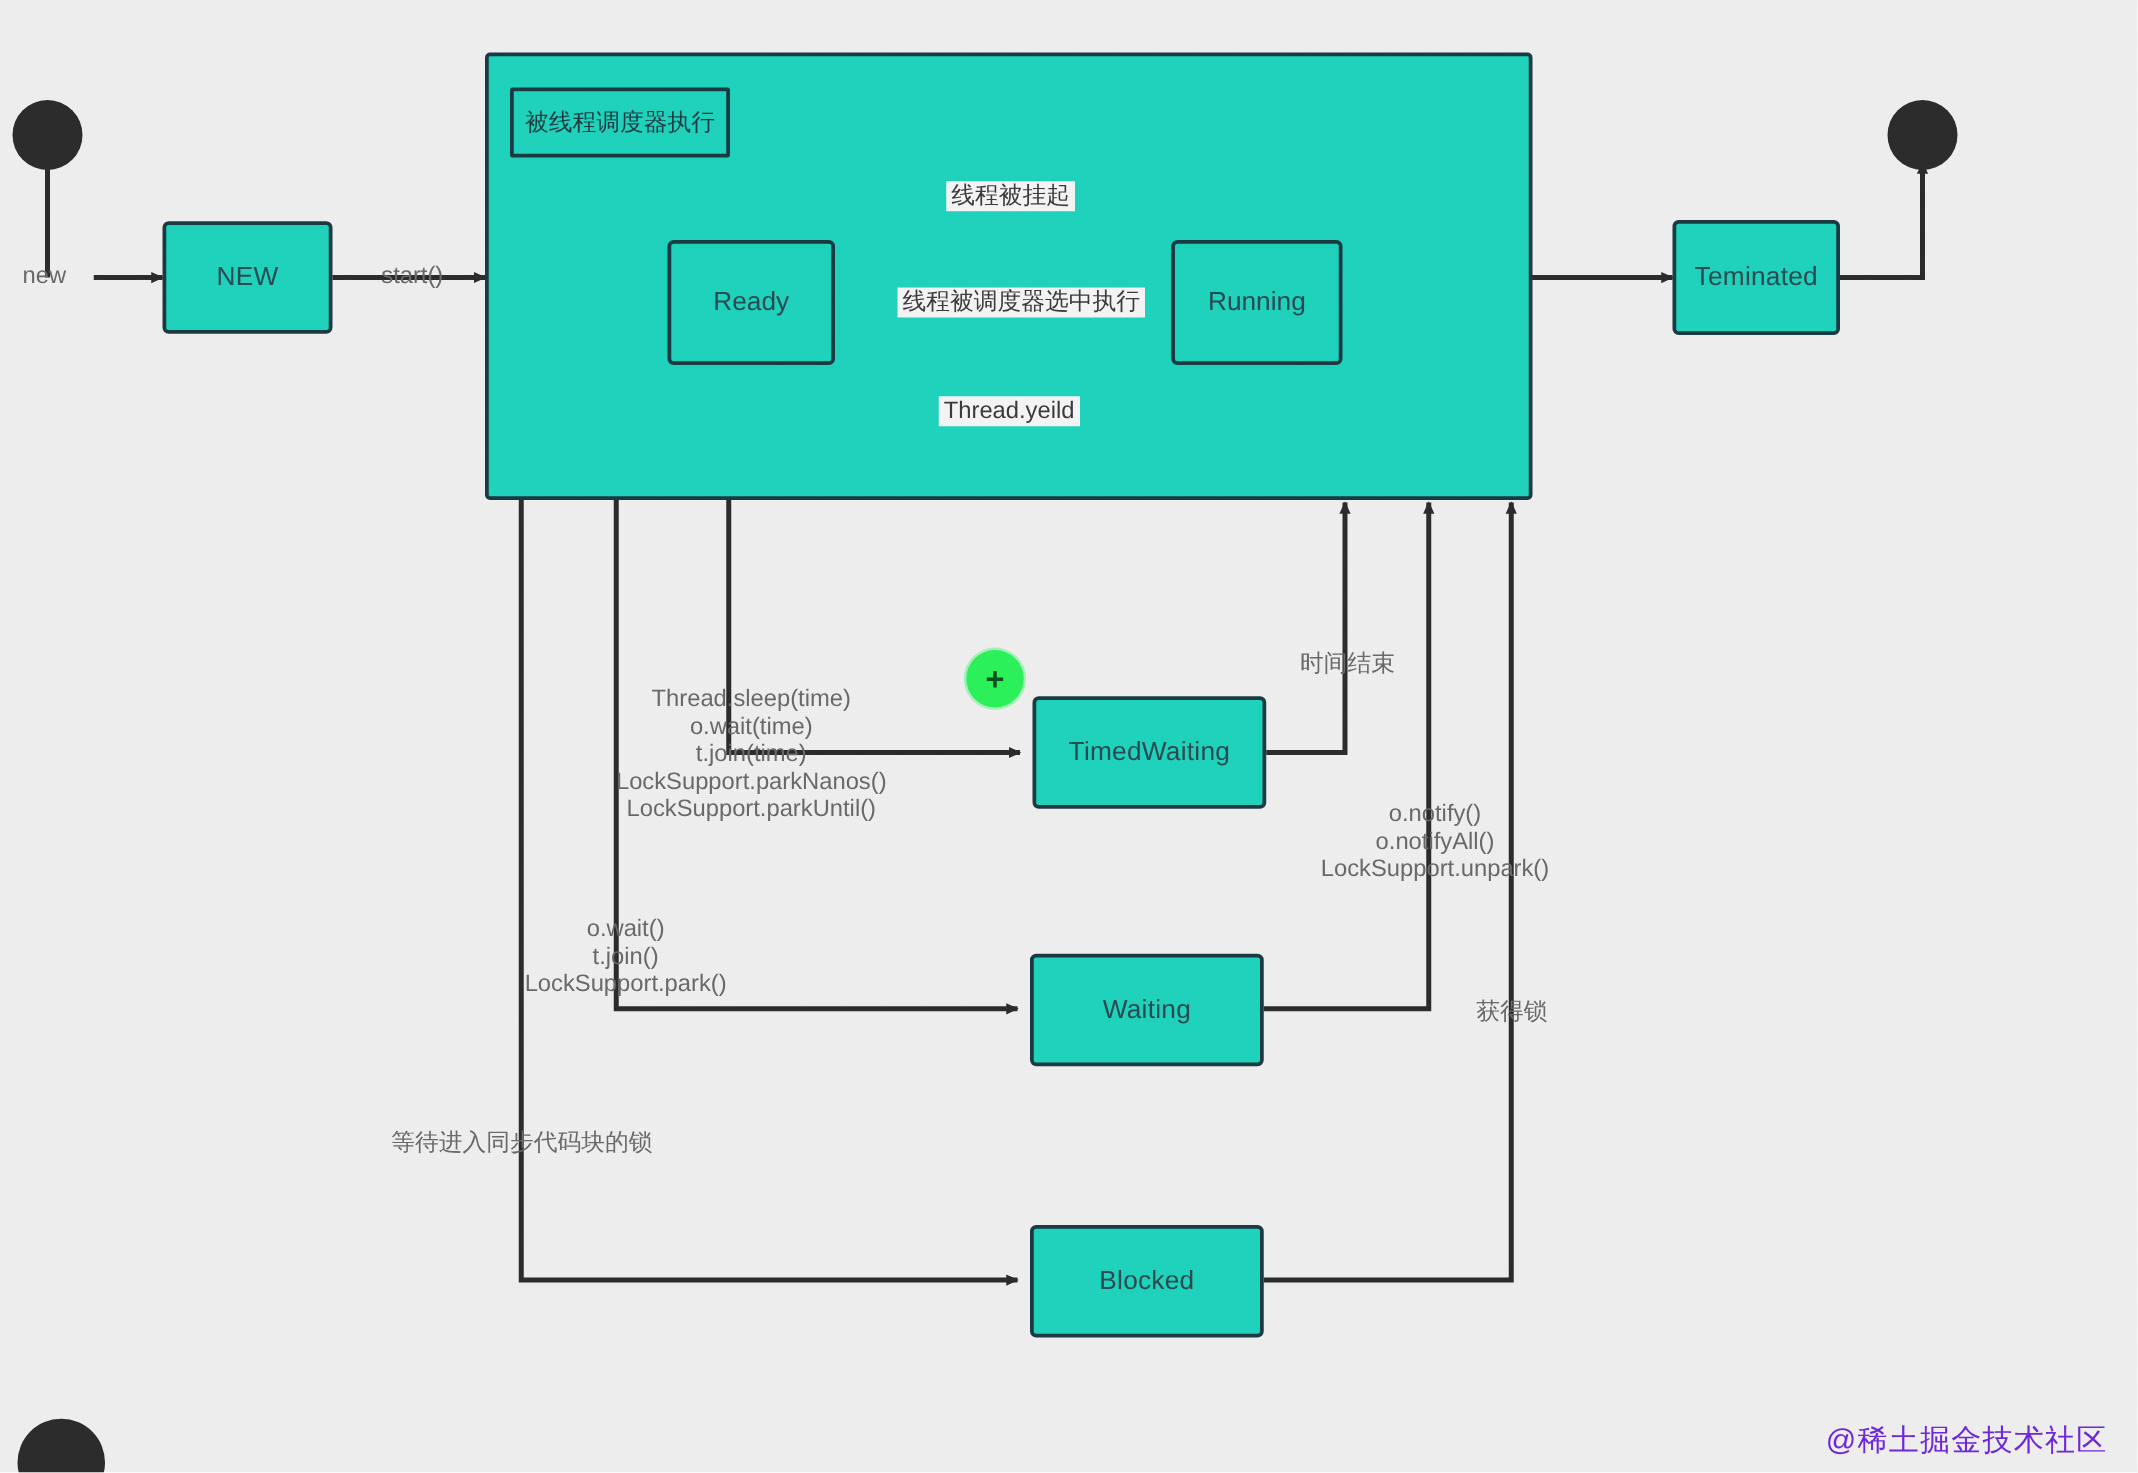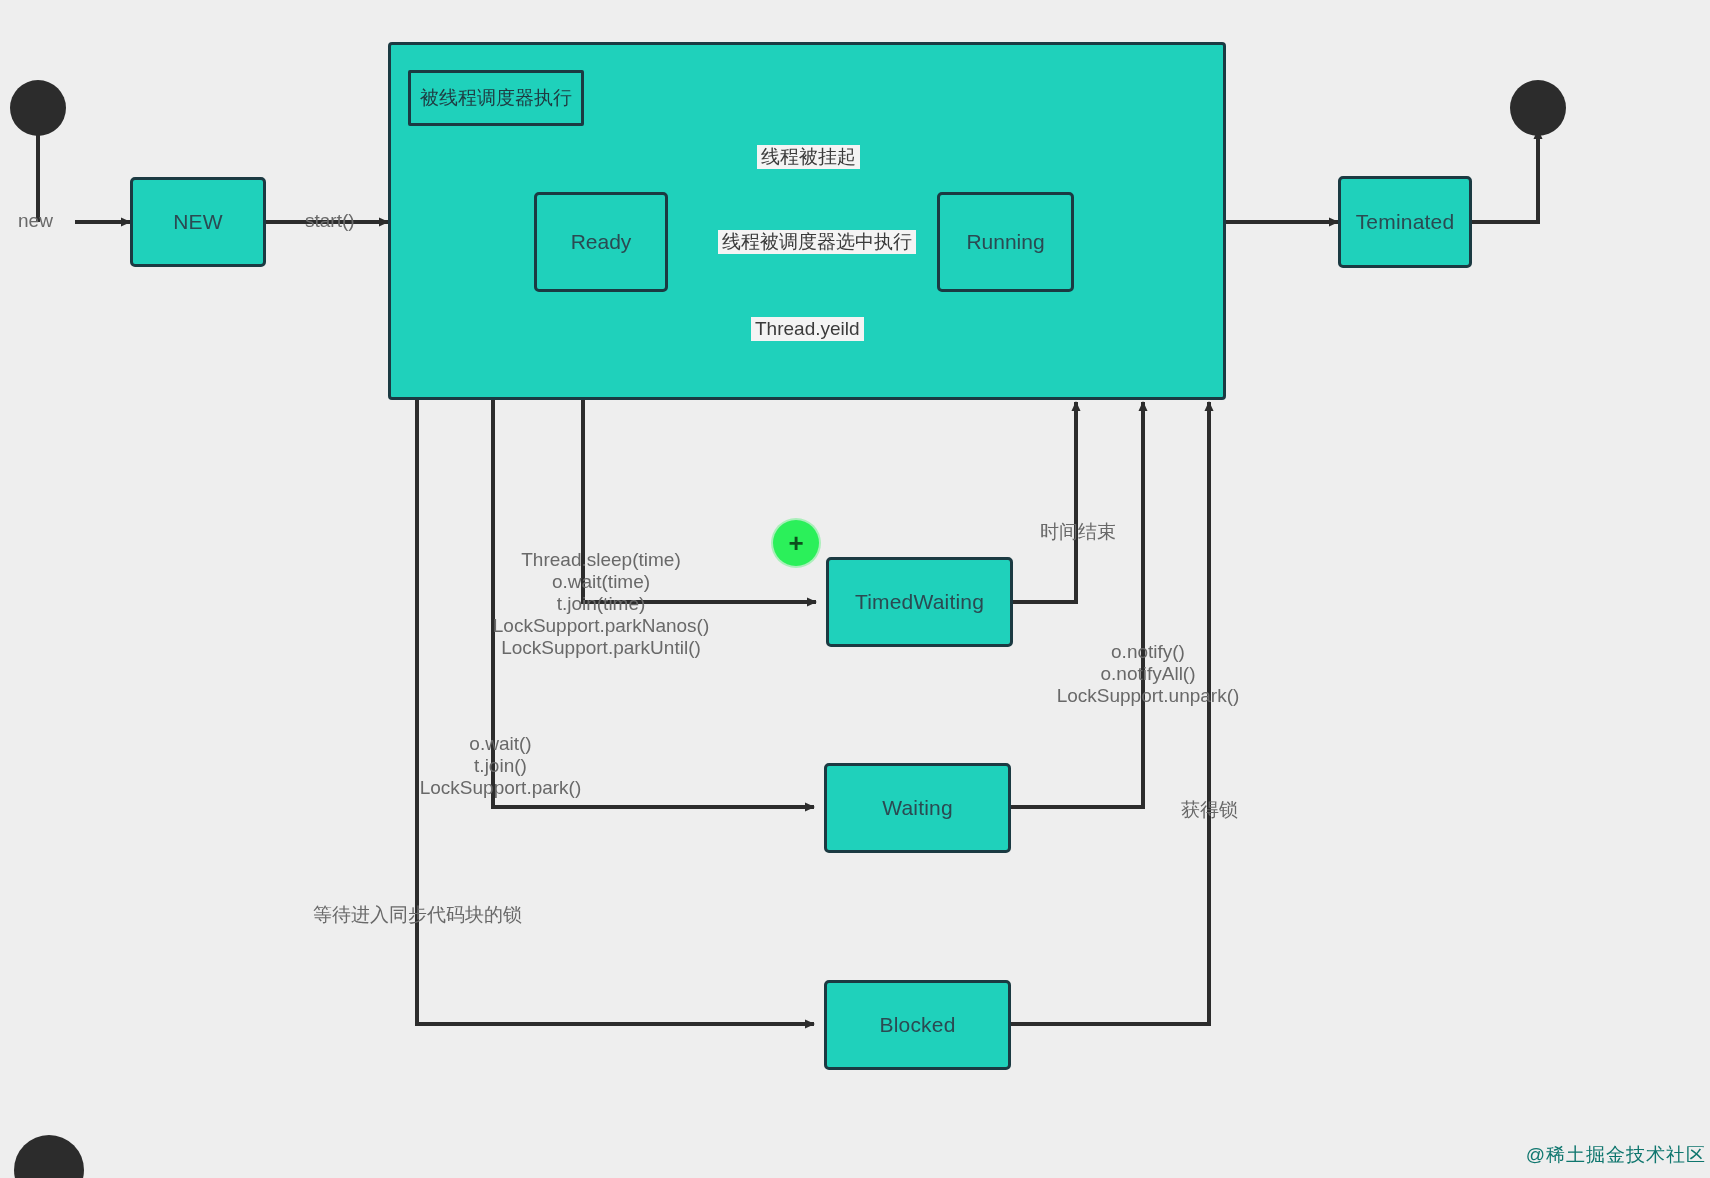--- a/index.html
+++ b/index.html
@@ -118,24 +118,24 @@
     display: flex;
     align-items: center;
     justify-content: center;
     font-size: 26px;
     font-weight: bold;
     z-index: 6;
     box-shadow: 0 0 0 2px rgba(43,240,90,.35);
   }
   .watermark {
     position: absolute;
-    right: 4px;
+    right: 24px;
     bottom: 10px;
-    color: #0f766e;
-    font-size: 19px;
+    color: #6d28d9;
+    font-size: 24px;
     z-index: 6;
     letter-spacing: 1px;
   }
 </style>
 </head>
 <body>
 
 <div id="canvas">
 
   <svg id="wires" viewBox="0 0 1710 1178">

